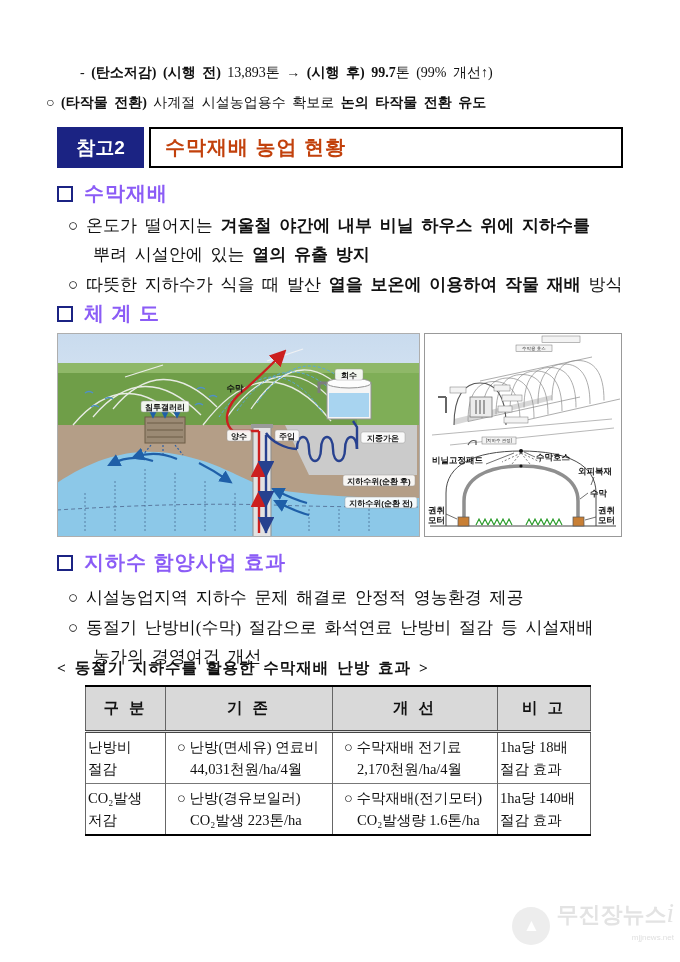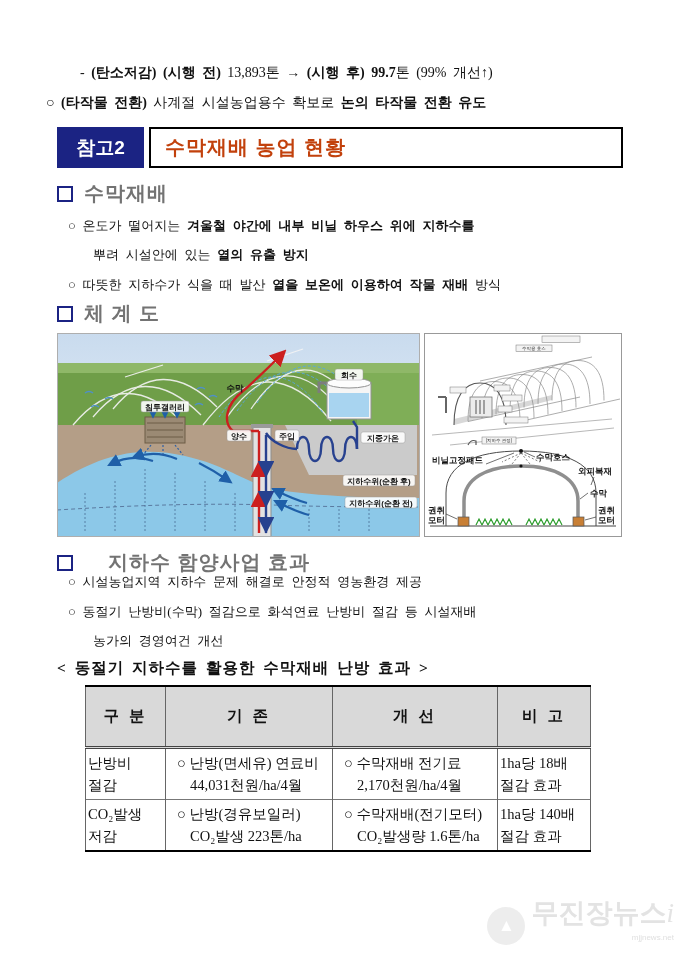--- a/index.html
+++ b/index.html
@@ -11,56 +11,56 @@
   .note1{margin:0;padding-left:40px;}
   .note2{margin:0;padding-left:6px;}
   
   .ref-header{position:absolute;left:57px;top:127px;width:566px;height:41px;display:flex;gap:5px;border-radius:10px;}
   .ref-badge{width:87px;background:#1b2383;color:#fff;font-family:"Liberation Sans",sans-serif;
              font-weight:bold;font-size:19px;display:flex;align-items:center;justify-content:center;}
   .ref-title{flex:1;border:2px solid #000;font-family:"Liberation Sans",sans-serif;font-weight:bold;
              font-size:20px;display:flex;align-items:center;padding-left:14px;letter-spacing:1px;color:#c2410c;}
   
   .sec-head{position:absolute;left:57px;font-family:"Liberation Sans",sans-serif;font-weight:bold;
-            font-size:20px;color:#737373;letter-spacing:1px;display:flex;align-items:center;text-align:right;}
+            font-size:20px;color:#8b5cf6;letter-spacing:1px;display:flex;align-items:center;text-align:right;}
   .sq{display:inline-block;width:12px;height:12px;border:2.5px solid #1b2383;margin-right:11px;}
-  .h1{top:180px;} .h2{top:300px;} .h3{top:549px;gap:24px;}
-  
-  .bullets{position:absolute;left:68px;width:556px;font-size:13px;line-height:29px;word-spacing:3.5px;}
+  .h1{top:180px;} .h2{top:300px;} .h3{top:549px;}
+  
+  .bullets{position:absolute;left:68px;width:556px;font-size:17px;line-height:29px;word-spacing:3.5px;}
   .bl{margin:0 0 1px 0;padding-left:25px;text-indent:-25px;}
-  .b-sumak{top:211px;} .b-eff{top:567px;}
+  .b-sumak{top:211px;} .b-eff{top:583px;}
   
   .diagrams{position:absolute;left:57px;top:333px;display:flex;gap:4px;}
   .dia{display:block;}
   svg text{font-family:"Liberation Sans",sans-serif;}
   .badge-label{font-size:8px;font-weight:bold;fill:#101010;}
   .badge-bg{fill:#ffffff;stroke:#9a9a9a;stroke-width:0.5;opacity:0.9;}
   .plain-label{font-size:8.5px;font-weight:bold;fill:#101010;}
   .tiny-label{font-size:4.5px;fill:#333;}
   .xsec-label{font-size:8.5px;font-weight:bold;fill:#111;}
   
   .table-title{position:absolute;left:57px;top:658px;width:566px;text-align:left;
                font-size:15.5px;font-weight:bold;letter-spacing:1px;word-spacing:3px;}
   table.eff{position:absolute;left:85px;top:685px;width:505px;border-collapse:collapse;
             font-size:14.5px;table-layout:fixed;
             border-top:2.5px solid #000;border-bottom:2.5px solid #000;}
   table.eff th{background:#d9d9d9;font-size:15.5px;font-weight:bold;letter-spacing:3px;
-               border-bottom:3px double #444;padding:19px 0;}
+               border-bottom:3px double #444;padding:11px 0;}
   table.eff th,table.eff td{border-left:1px solid #666;border-right:1px solid #666;}
   table.eff td{border-top:1px solid #777;padding:3px 2px;line-height:22px;vertical-align:middle;}
   table.eff{border-left:1.5px solid #333;border-right:1.5px solid #333;}
   .c-center{text-align:left;}
   .c-l1{text-align:left;padding-left:9px;}
   .c-l2{text-align:left;padding-left:22px;}
   
   .watermark{position:absolute;top:900px;right:6px;display:flex;align-items:center;gap:6px;color:#e3e3e3;}
   .wm-circle{width:38px;height:38px;border-radius:50%;background:#ededed;color:#ffffff;
              display:flex;align-items:center;justify-content:center;font-size:17px;}
   .wm-text{line-height:26px;}
-  .wm-name{font-family:"Liberation Sans",sans-serif;font-weight:bold;font-size:27px;color:#e3e3e3;}
+  .wm-name{font-family:"Liberation Sans",sans-serif;font-weight:bold;font-size:22px;color:#e3e3e3;}
   .wm-i{font-style:italic;font-size:27px;color:#e3e3e3;}
   .wm-site{font-size:8px;text-align:right;margin-top:-5px;color:#e0e0e0;font-family:"Liberation Sans",sans-serif;}
 </style>
 </head>
 <body>
 
 <div class="page">
 
   <div class="top-notes">
     <p class="note1"><span>- </span><b>(탄소저감) (시행 전)</b><span> 13,893톤 → </span><b>(시행 후) </b><b>99.7</b><span>톤 (99% 개선↑)</span></p>

